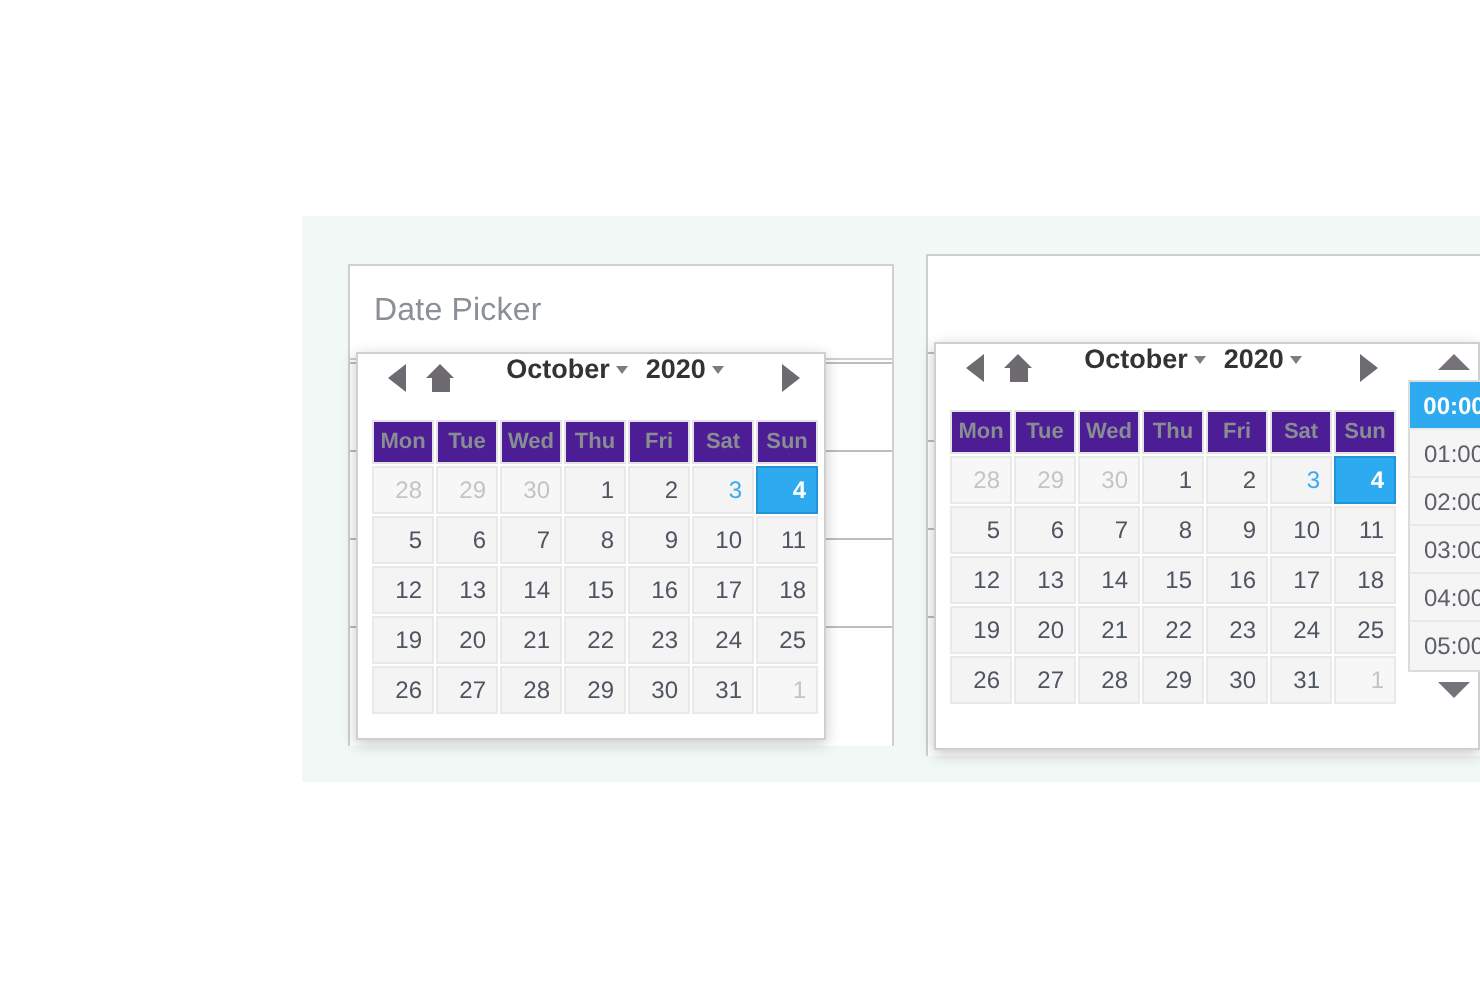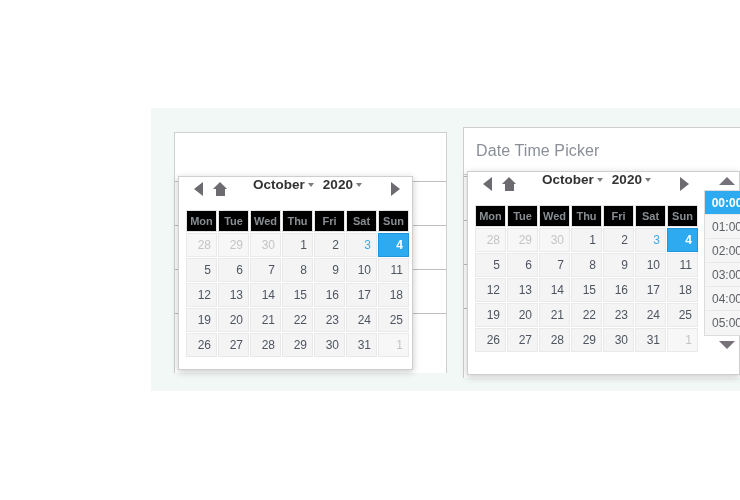--- a/index.html
+++ b/index.html
@@ -73,21 +73,21 @@
     font-weight:bold;font-size:13.5px;color:#333333;
   }
   .caret{
     width:0;height:0;border-left:3.5px solid transparent;border-right:3.5px solid transparent;
     border-top:4.5px solid #7d7d7d;position:relative;top:-2px;
   }
 
   
   table.cal{border-collapse:separate;border-spacing:1px;width:221px;table-layout:fixed;}
   table.cal th{
-    width:31px;height:22px;background:#000000;color:#888d92;
+    width:31px;height:22px;background:#4c1d95;color:#888d92;
     font-size:11px;font-weight:bold;text-align:center;vertical-align:middle;
     border:1px solid #e3e3e3;box-sizing:border-box;
   }
   table.cal td{
     width:31px;height:24px;background:#f4f4f4;color:#4e5561;
     font-size:12px;text-align:right;vertical-align:middle;
     padding:0 5px 0 0;border:1px solid #e9e9e9;box-sizing:border-box;
   }
   table.cal td.other{color:#c4c4c4;background:#f7f7f7;}
   table.cal td.wknd{color:#3aa9ef;}
@@ -110,20 +110,23 @@
   .time-item:last-child{border-bottom:none;}
 </style>
 </head>
 <body>
 
 <div class="stage">
 
   <div class="page-panel"></div>
 
   <div class="form-card left">
+    <div class="field">
+      <span class="field-text">Date Picker</span>
+    </div>
     <div class="card-rows">
       <div class="card-row"></div>
       <div class="card-row"></div>
       <div class="card-row"></div>
       <div class="card-row"></div>
     </div>
   </div>
 
   <div class="dd left">
     <div class="dd-inner">
@@ -213,23 +216,20 @@
                 <td class="other">1</td>
               </tr>
             </tbody>
         </table>
 
       </div>
     </div>
   </div>
 
   <div class="form-card right">
-    <div class="field">
-      <span class="field-text">Date Time Picker</span>
-    </div>
     <div class="card-rows">
       <div class="card-row"></div>
       <div class="card-row"></div>
       <div class="card-row"></div>
       <div class="card-row"></div>
     </div>
   </div>
 
   <div class="dd right">
     <div class="dd-inner">

